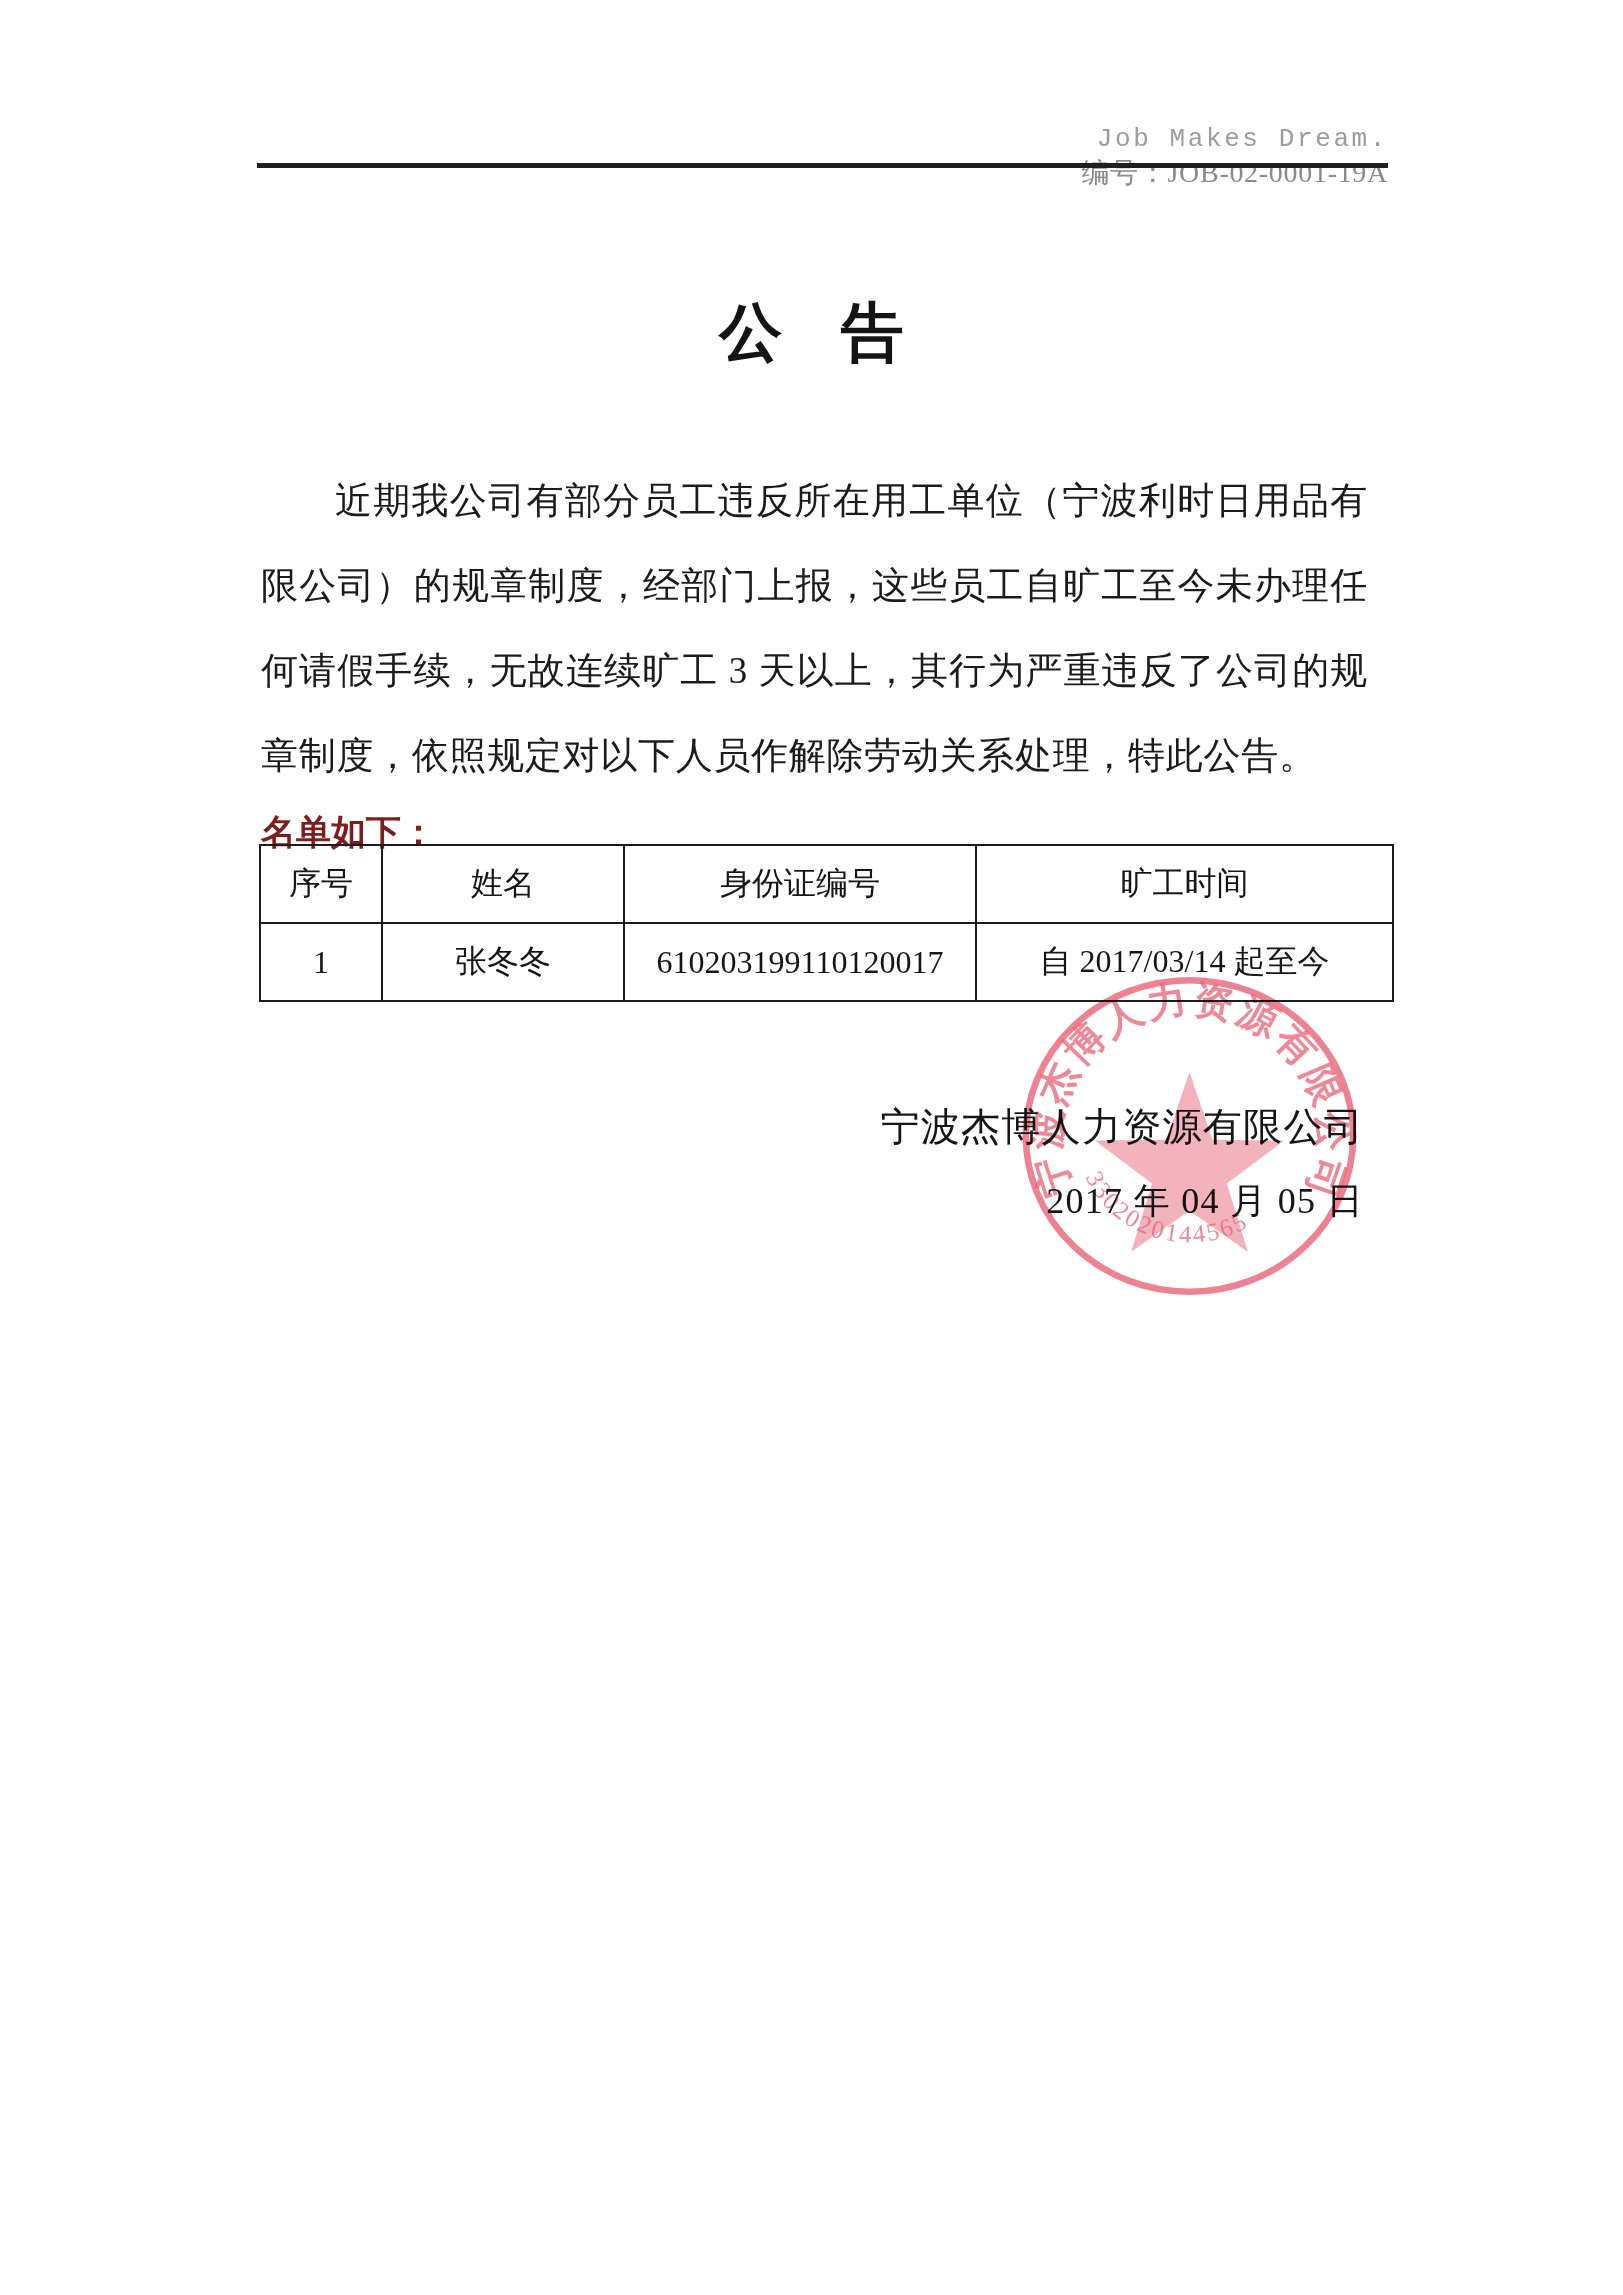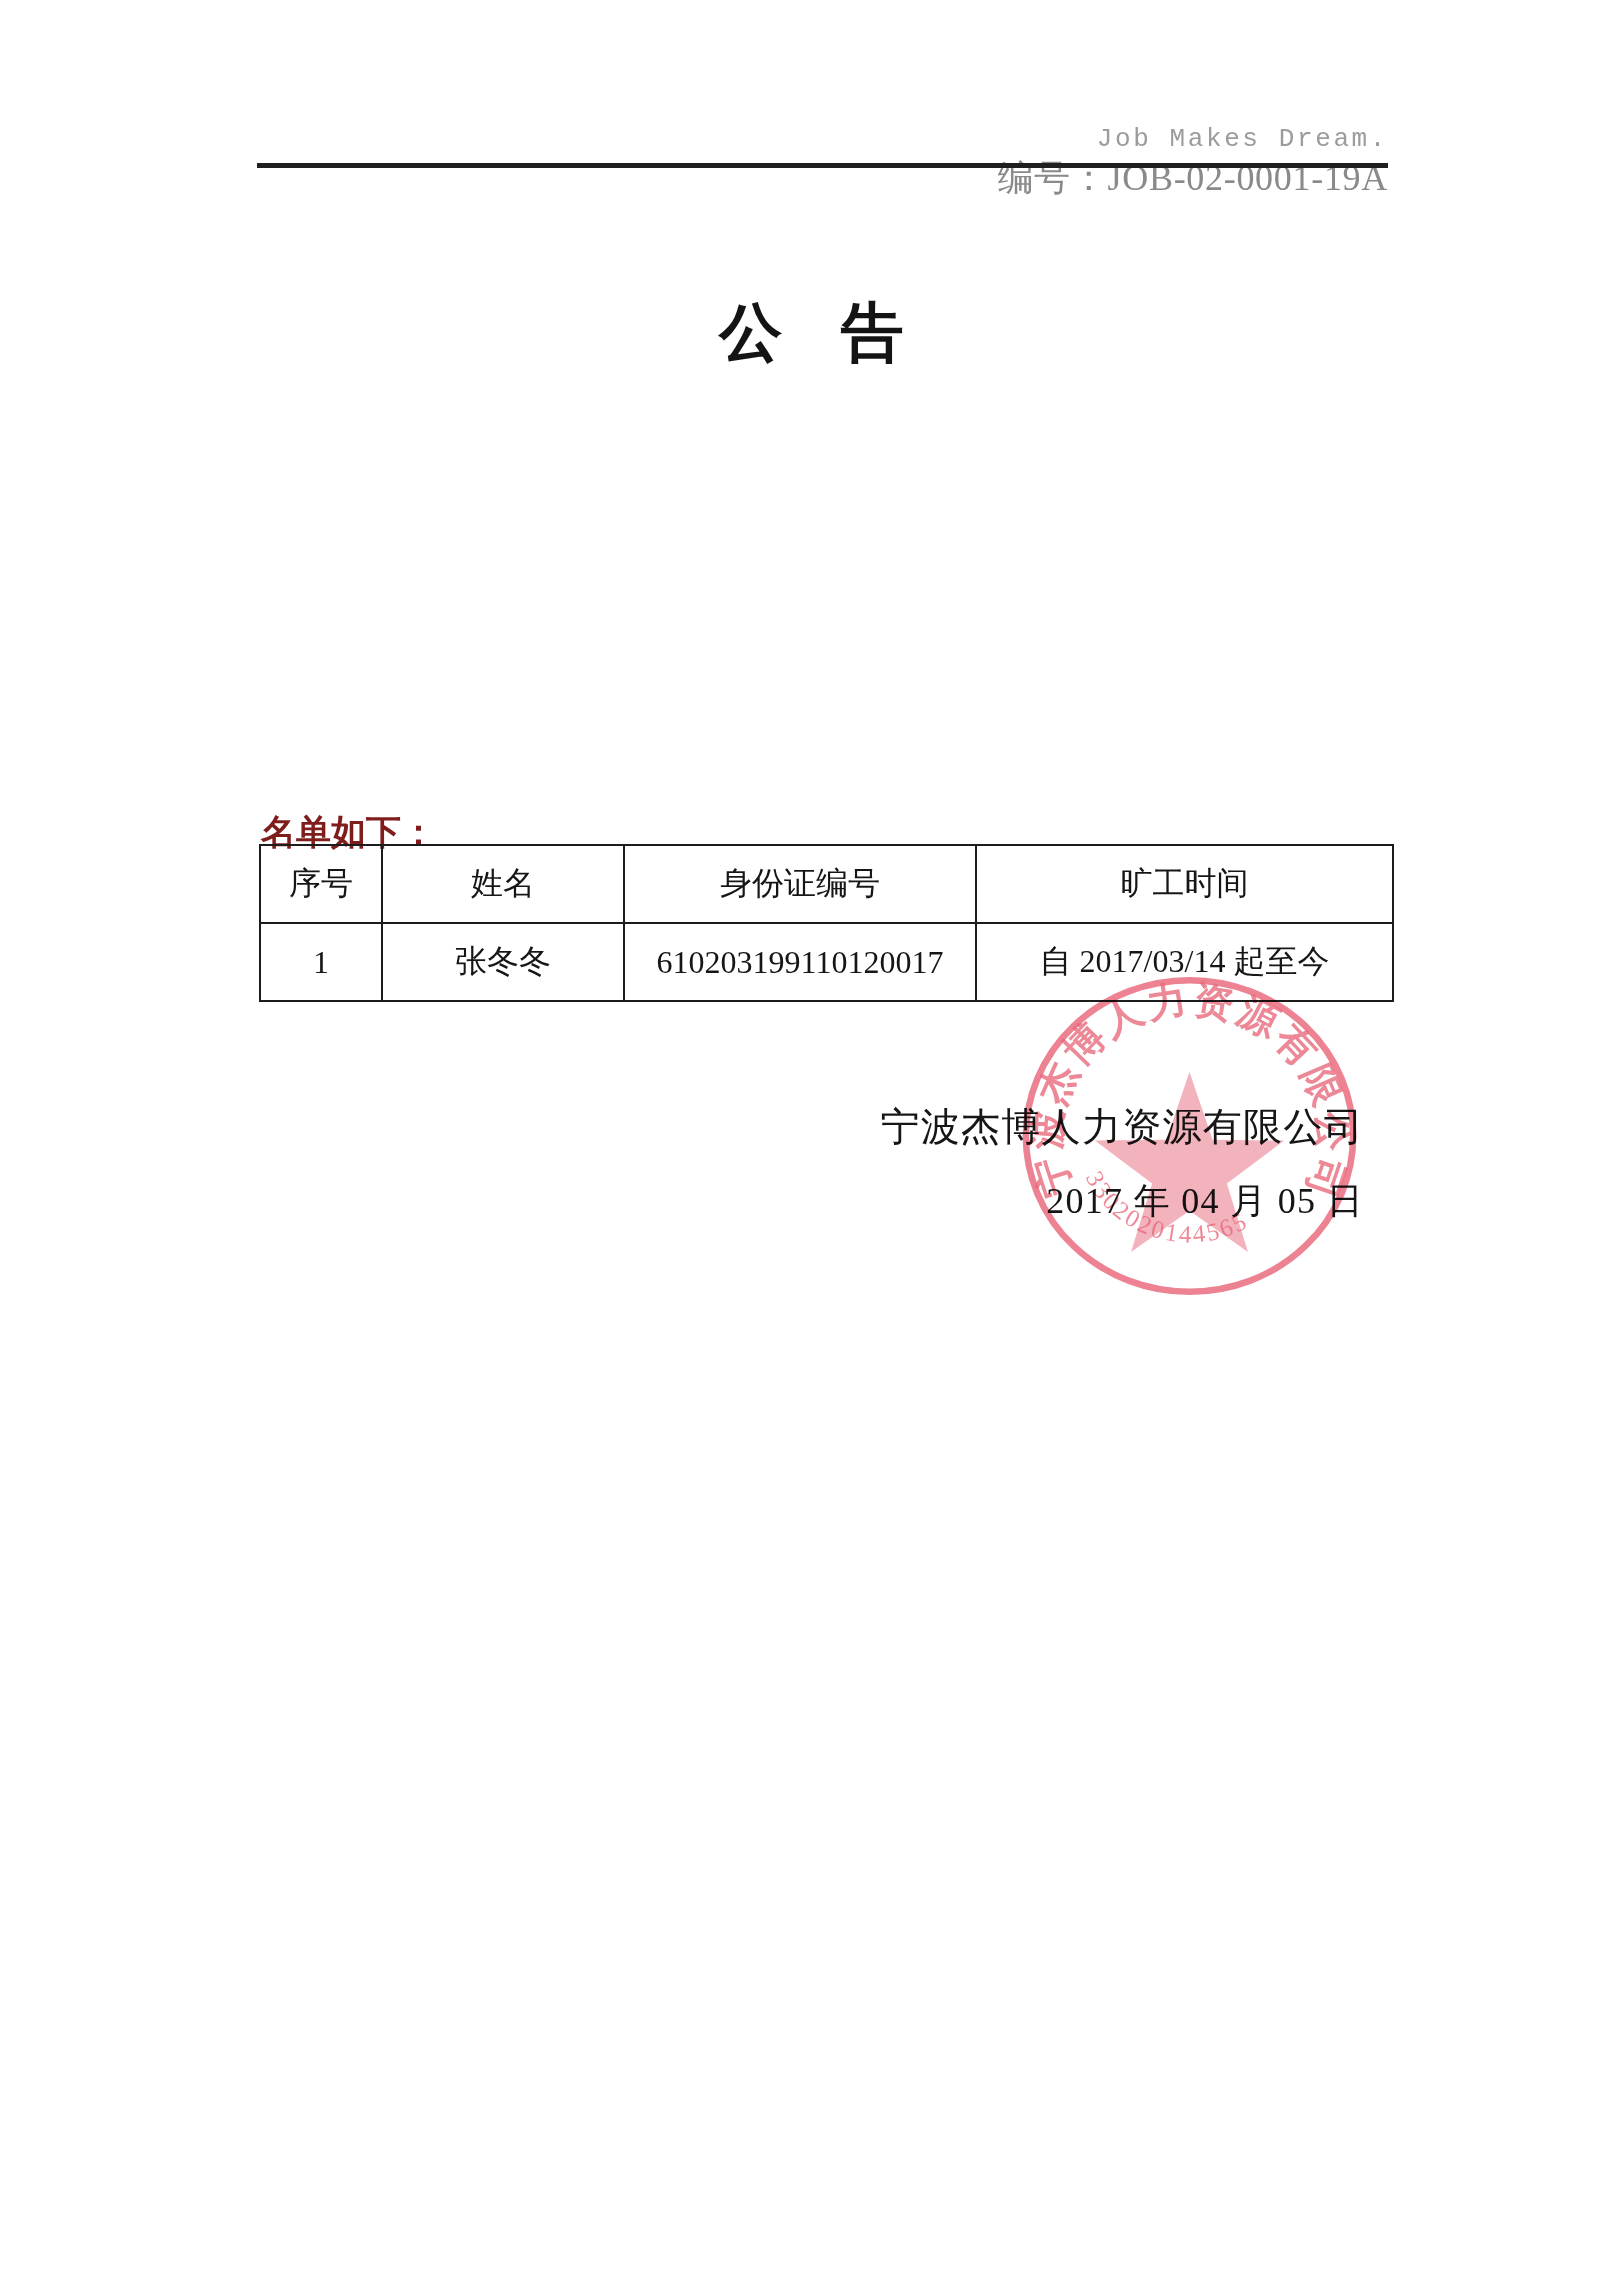--- a/index.html
+++ b/index.html
@@ -10,21 +10,21 @@
   
   .header{
     position:absolute;left:262px;top:124px;width:1126px;
     display:flex;justify-content:space-between;align-items:flex-end;flex-direction:column;
   }
   .brand{
     font-family:"Liberation Mono","DejaVu Sans Mono",monospace;
     font-size:26px;color:#9c9c9c;letter-spacing:2.6px;
   }
   .doc-no{
-    font-size:36px;color:#8a8a8a;letter-spacing:0.7px;
+    font-size:28px;color:#8a8a8a;letter-spacing:0.7px;
     font-family:"Liberation Serif",serif;
   }
   .rule{
     position:absolute;left:257px;top:163px;width:1131px;height:4.6px;
     background:#1f1f1f;
   }
   
   .title{
     position:absolute;left:0;right:0;top:290px;text-align:center;
     font-size:63px;font-weight:bold;letter-spacing:0.34em;color:#141414;
@@ -70,20 +70,21 @@
 <div class="page">
 
   <div class="header">
     <span class="brand">Job Makes Dream.</span>
     <span class="doc-no">编号：JOB-02-0001-19A</span>
   </div>
   <div class="rule"></div>
 
   <div class="title">公 告</div>
 
+  <div class="body-text">近期我公司有部分员工违反所在用工单位（宁波利时日用品有限公司）的规章制度，经部门上报，这些员工自旷工至今未办理任何请假手续，无故连续旷工 3 天以上，其行为严重违反了公司的规章制度，依照规定对以下人员作解除劳动关系处理，特此公告。</div>
 
   <div class="list-label">名单如下：</div>
 
   <table class="notice-table">
     <colgroup>
       <col style="width:122px">
       <col style="width:242px">
       <col style="width:352px">
       <col style="width:417px">
     </colgroup>

